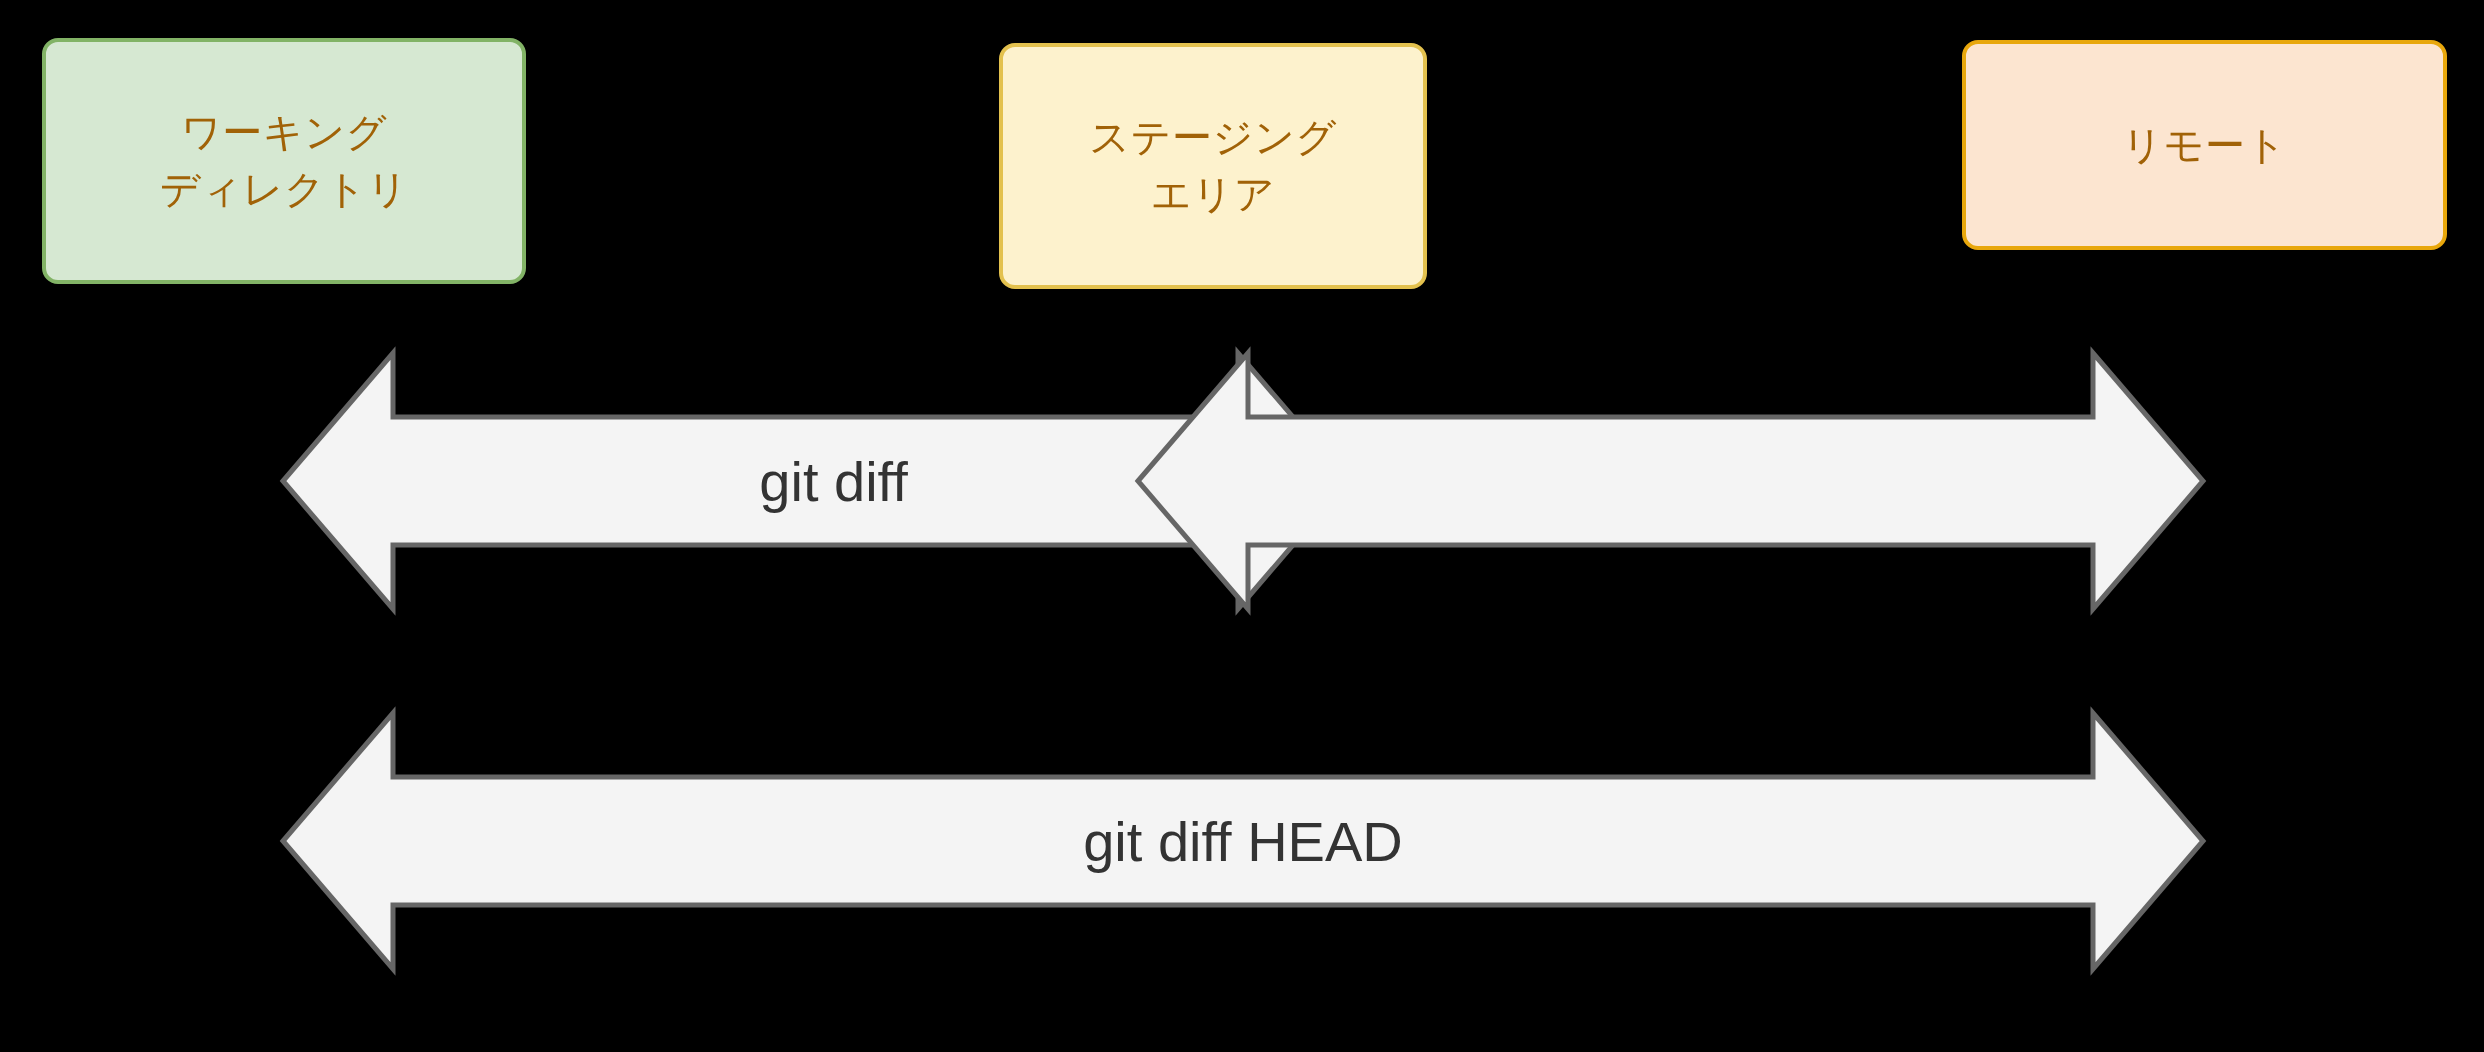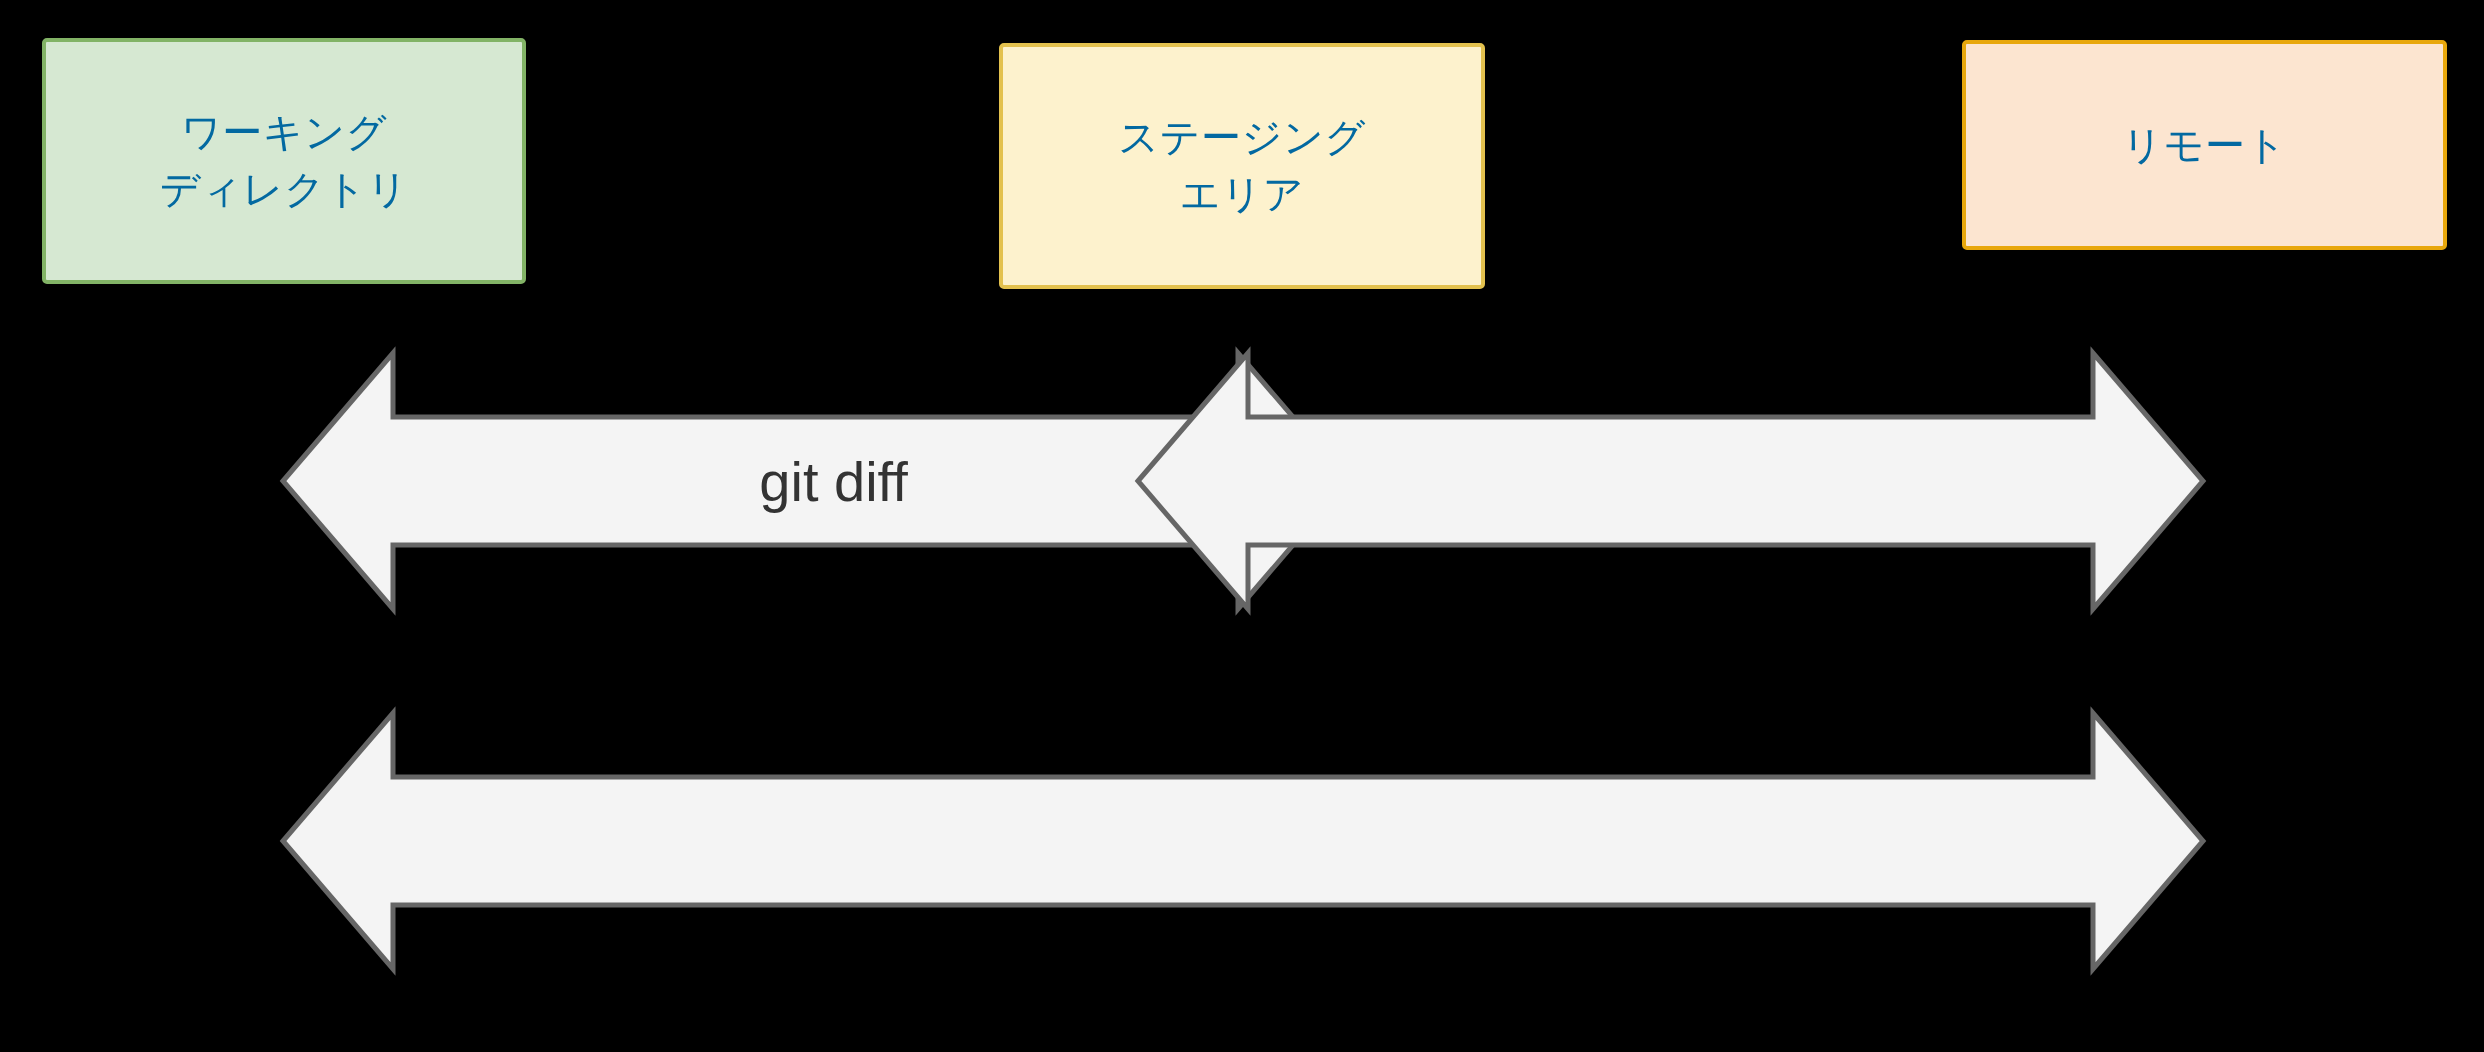--- a/index.html
+++ b/index.html
@@ -13,46 +13,46 @@
   #canvas {
     position: relative;
     width: 2484px;
     height: 1052px;
     background: #000000;
     overflow: hidden;
   }
   .node-box {
     position: absolute;
     box-sizing: border-box;
-    border-radius: 5px;
+    border-radius: 16px;
     display: flex;
     flex-direction: column;
     align-items: center;
     justify-content: center;
     text-align: center;
-    color: #0369a1;
+    color: #a16207;
     font-size: 40px;
     line-height: 1.42;
     letter-spacing: 0.5px;
     font-family: "Liberation Sans", "DejaVu Sans", sans-serif;
   }
   .node-line {
     display: block;
     white-space: nowrap;
   }
 
   #box-working {
     left: 42px;  top: 38px;
     width: 484px; height: 246px;
     background: #d6e8d2;
     border: 4px solid #82b366;
   }
   #box-staging {
     left: 999px; top: 43px;
-    width: 486px; height: 246px;
+    width: 428px; height: 246px;
     background: #fdf2cd;
     border: 4px solid #e3c14e;
   }
   #box-remote {
     left: 1962px; top: 40px;
     width: 485px; height: 210px;
     background: #fce5d0;
     border: 4px solid #e8a70c;
   }
 
@@ -104,14 +104,15 @@
     <svg width="1065" height="256" viewBox="0 0 1065 256">
       <polygon points="0,128 110,0 110,64 955,64 955,0 1065,128 955,256 955,192 110,192 110,256" fill="#f4f4f4" stroke="#666666" stroke-width="5" stroke-linejoin="miter"></polygon>
     </svg>
   </div>
 
   <div class="arrow-wrap" style="left:283px; top:713px; width:1920px; height:256px;">
     <svg width="1920" height="256" viewBox="0 0 1920 256">
       <polygon points="0,128 110,0 110,64 1810,64 1810,0 1920,128 1810,256 1810,192 110,192 110,256" fill="#f4f4f4" stroke="#666666" stroke-width="5" stroke-linejoin="miter"></polygon>
     </svg>
   </div>
+  <div class="arrow-label" style="left:283px; top:777px; width:1920px; height:128px;">git diff HEAD</div>
 
 </div>
 
 </body></html>

